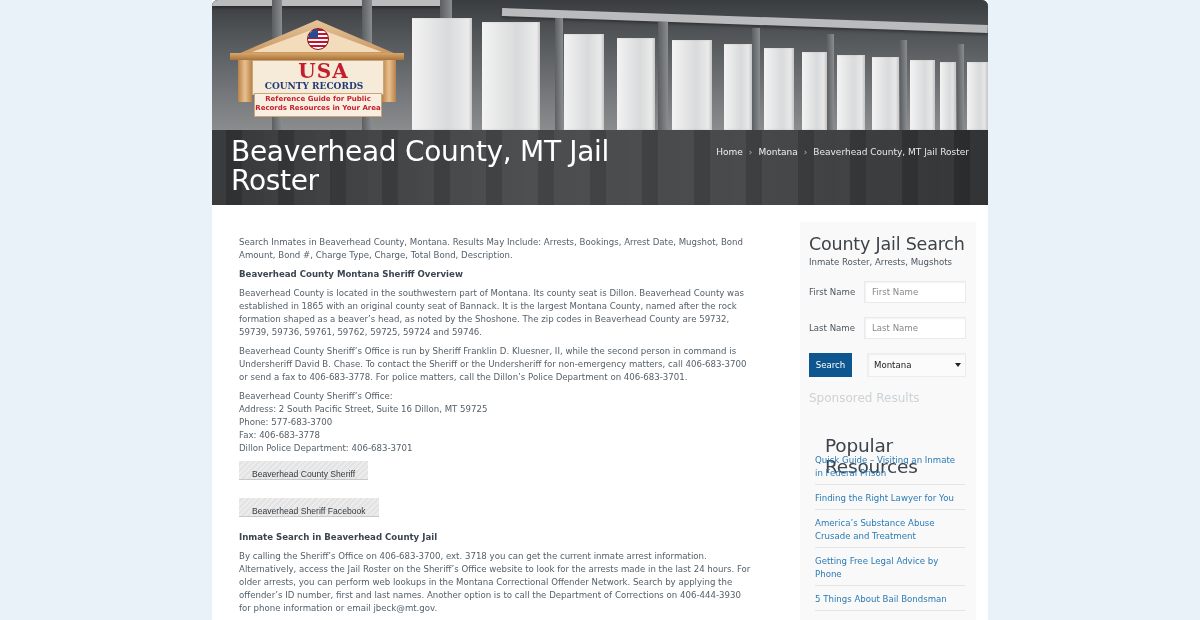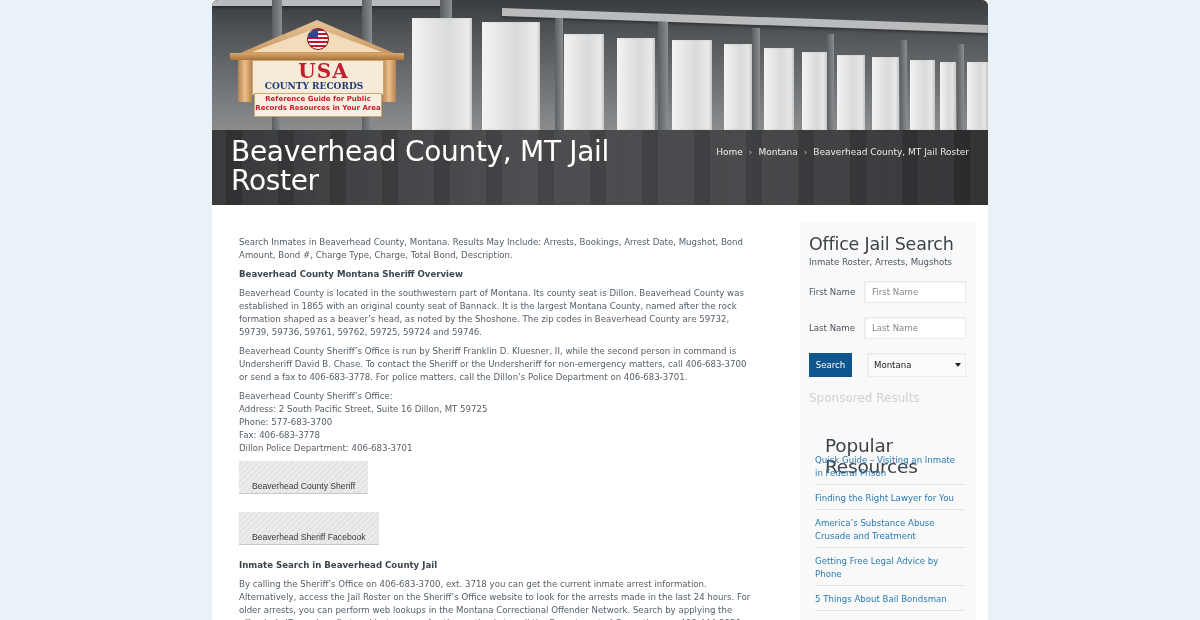--- a/index.html
+++ b/index.html
@@ -110,21 +110,21 @@
   .content {
     position: absolute; left: 15px; top: 236px; width: 515px;
     font-size: 8.6px; line-height: 13px; color: #55606a; margin-left: 12px;
   }
   .content p { margin: 0 0 6px 0; }
   .content h4 {
     margin: 0 0 6px 0; font-size: 8.6px; font-weight: bold; color: #3a4550;
   }
   .content .lines div { line-height: 13px; }
   .ext-btn {
-    display: inline-block; padding: 16px 13px; height: 19px; line-height: 19px;
+    display: inline-block; padding: 4px 13px; height: 19px; line-height: 19px;
     font-size: 8.6px; color: #333a40;
     background: repeating-linear-gradient(135deg, #ececec 0 2px, #e3e3e3 2px 4px);
     border: none; border-bottom: 1px solid #c8c8c8; cursor: pointer;
     margin: 6px 0 10px 0;
   }
   .ext-btn.fb { margin-top: 8px; margin-bottom: 14px; }
 
   
   .sidebar {
     position: absolute; left: 588px; top: 222px; width: 176px; height: 398px;
@@ -251,21 +251,21 @@
       <div>Fax: 406-683-3778</div>
       <div>Dillon Police Department: 406-683-3701</div>
     </div>
     <div><button class="ext-btn">Beaverhead County Sheriff</button></div>
     <div><button class="ext-btn fb">Beaverhead Sheriff Facebook</button></div>
     <h4>Inmate Search in Beaverhead County Jail</h4>
     <p>By calling the Sheriff’s Office on 406-683-3700, ext. 3718 you can get the current inmate arrest information. Alternatively, access the Jail Roster on the Sheriff’s Office website to look for the arrests made in the last 24 hours. For older arrests, you can perform web lookups in the Montana Correctional Offender Network. Search by applying the offender’s ID number, first and last names. Another option is to call the Department of Corrections on 406-444-3930 for phone information or email jbeck@mt.gov.</p>
   </div>
 
   <aside class="sidebar">
-    <h3 class="sb-title">Office Jail Search</h3>
+    <h3 class="sb-title">County Jail Search</h3>
     <div class="sb-sub">Inmate Roster, Arrests, Mugshots</div>
 
     <label class="sb-label" style="top:65px;">First Name</label>
     <input class="sb-input" style="top: 59px;" type="text" placeholder="First Name">
 
     <label class="sb-label" style="top:101px;">Last Name</label>
     <input class="sb-input" style="top: 95px;" type="text" placeholder="Last Name">
 
     <button class="sb-search-btn">Search</button>
     <div class="sb-select">

